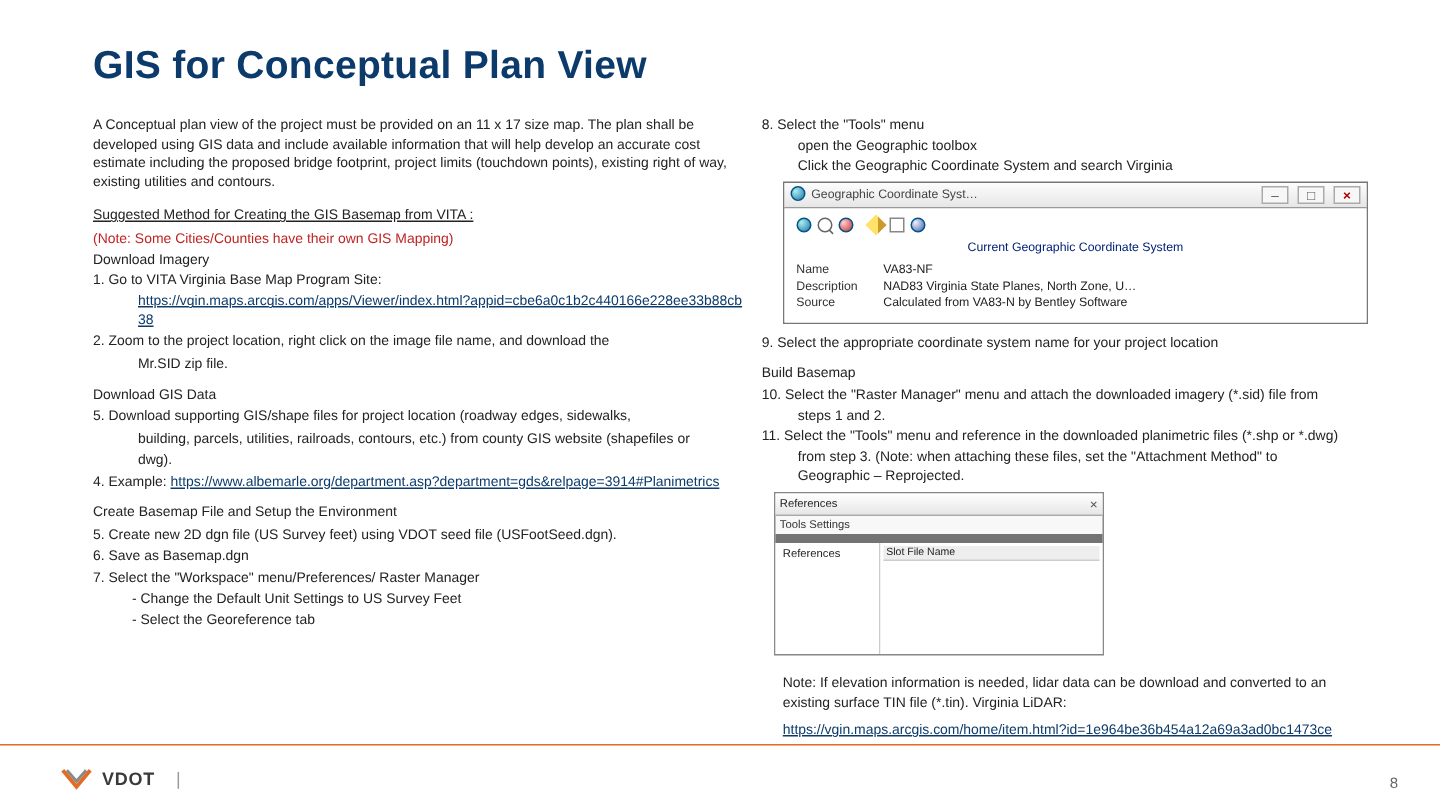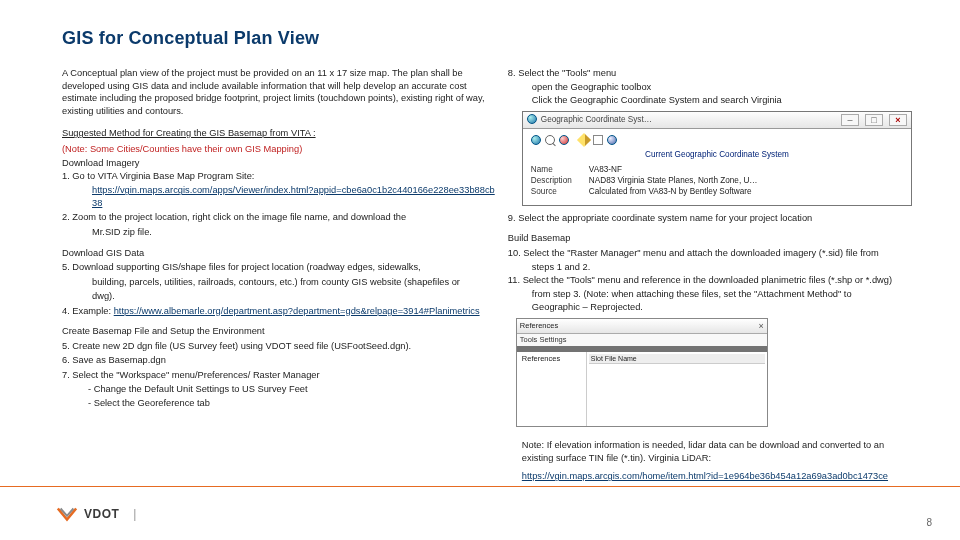--- a/index.html
+++ b/index.html
@@ -1,33 +1,33 @@
 <!DOCTYPE html>
 <html><head>
 <meta charset="utf-8">
 <style>
   * { box-sizing: border-box; margin: 0; padding: 0; }
   html, body { width: 960px; height: 540px; font-family: Arial, Helvetica, sans-serif; background: #fff; color: #222; }
   .page { position: relative; width: 960px; height: 540px; padding: 28px 48px 0 62px; }
-  .title { color: #0b3a6b; font-size: 18px; font-weight: 700; letter-spacing: 0.2px; }
+  .title { color: #0b3a6b; font-size: 26px; font-weight: 700; letter-spacing: 0.2px; }
   .content { display: flex; margin-top: 18px; gap: 8px; font-size: 9.3px; line-height: 1.35; }
   .col-left { flex: 1 1 52%; }
   .col-right { flex: 1 1 48%; }
   .p { margin-bottom: 10px; }
   .heading-u { text-decoration: underline; margin-bottom: 3px; }
   .note-red { color: #c02222; margin-bottom: 2px; }
   ol.custom { list-style: none; }
   ol.custom li { margin-bottom: 2px; }
   .indent1 { padding-left: 16px; text-indent: -16px; }
   .indent2 { padding-left: 30px; }
   .indent1b { padding-left: 30px; text-indent: 0; }
   .link { color: #0b3a6b; text-decoration: underline; cursor: pointer; word-break: break-all; }
   .subhead { margin-top: 8px; margin-bottom: 2px; }
   .bullet-ind { padding-left: 34px; text-indent: -8px; margin-bottom: 1px; }
-  .footer { position: absolute; left: 0; right: 0; bottom: 0; height: 54px; border-top: 1.5px solid #e66b22; display: flex; align-items: center; padding-left: 56px; }
+  .footer { position: absolute; left: 0; right: 0; bottom: 0; height: 44px; border-top: 1.5px solid #e66b22; display: flex; align-items: center; padding-left: 40px; }
   .logo { display: flex; align-items: center; gap: 6px; }
   .logo-mark { width: 22px; height: 16px; position: relative; }
   .logo-mark svg { width: 100%; height: 100%; }
   .logo-txt { color: #3a3a3a; font-weight: 700; font-size: 12px; letter-spacing: 0.5px; }
   .logo-sep { color: #999; font-size: 12px; margin-left: 8px; }
   .page-num { position: absolute; right: 28px; bottom: 12px; font-size: 10px; color: #666; }
 
   
   .win1 { border: 1px solid #777; background: #fff; margin: 4px 0 6px 14px; font-size: 8.2px; color: #444; }
   .win1-titlebar { display: flex; align-items: center; justify-content: space-between; background: linear-gradient(#fdfdfd,#e6e6e6); border-bottom: 1px solid #999; padding: 2px 4px; }
@@ -36,21 +36,21 @@
   .win-btns { display:flex; gap:6px; align-items:center; font-size:9px; color:#555; }
   .win-btn { width:18px; height:12px; display:inline-flex; align-items:center; justify-content:center; border:0.5px solid #aaa; background:#f7f7f7; }
   .win-close { color:#a00; font-weight:bold; }
   .win1-body { padding: 6px 8px 8px; background:#fff; }
   .win1-body .hdr { text-align:center; color:#027; margin-bottom:4px; }
   .kv { display:flex; }
   .kv .k { width: 58px; color:#333; }
   .kv .v { color:#222; }
   .pencil { width:10px; height:10px; display:inline-block; background: linear-gradient(135deg,#ffe26a 60%,#c99b2a 60%); transform: rotate(-45deg); margin-left:6px; }
 
-  .win2 { border:1px solid #888; background:#f8f8f8; margin: 4px 0 12px 8px; width: 252px; font-size:7.5px; }
+  .win2 { border:1px solid #888; background:#f8f8f8; margin: 4px 0 12px 8px; width: 220px; font-size:7.5px; }
   .win2-bar { background:linear-gradient(#fff,#e6e6e6); border-bottom:1px solid #aaa; padding:1px 3px; display:flex; align-items:center; justify-content:space-between; font-size:7.5px; }
   .win2-menu { padding:1px 3px; border-bottom:6px solid #737373; color:#333; }
   .win2-body { display:flex; height: 74px; }
   .tree { width: 70px; border-right:1px solid #ccc; background:#fff; padding:2px; }
   .tree-item { margin-bottom:1px; padding-left:3px; }
   .listpane { flex:1; background:#fff; padding:2px; }
   .col-hdr { background:#eee; border-bottom:1px solid #ccc; font-size:7px; padding:0 2px; }
   .note-block { margin-top: 12px; padding-left: 14px; }
   .link-block { margin-top: 6px; padding-left: 14px; word-break: break-all; }
   .r-list { margin-bottom: 2px; }

